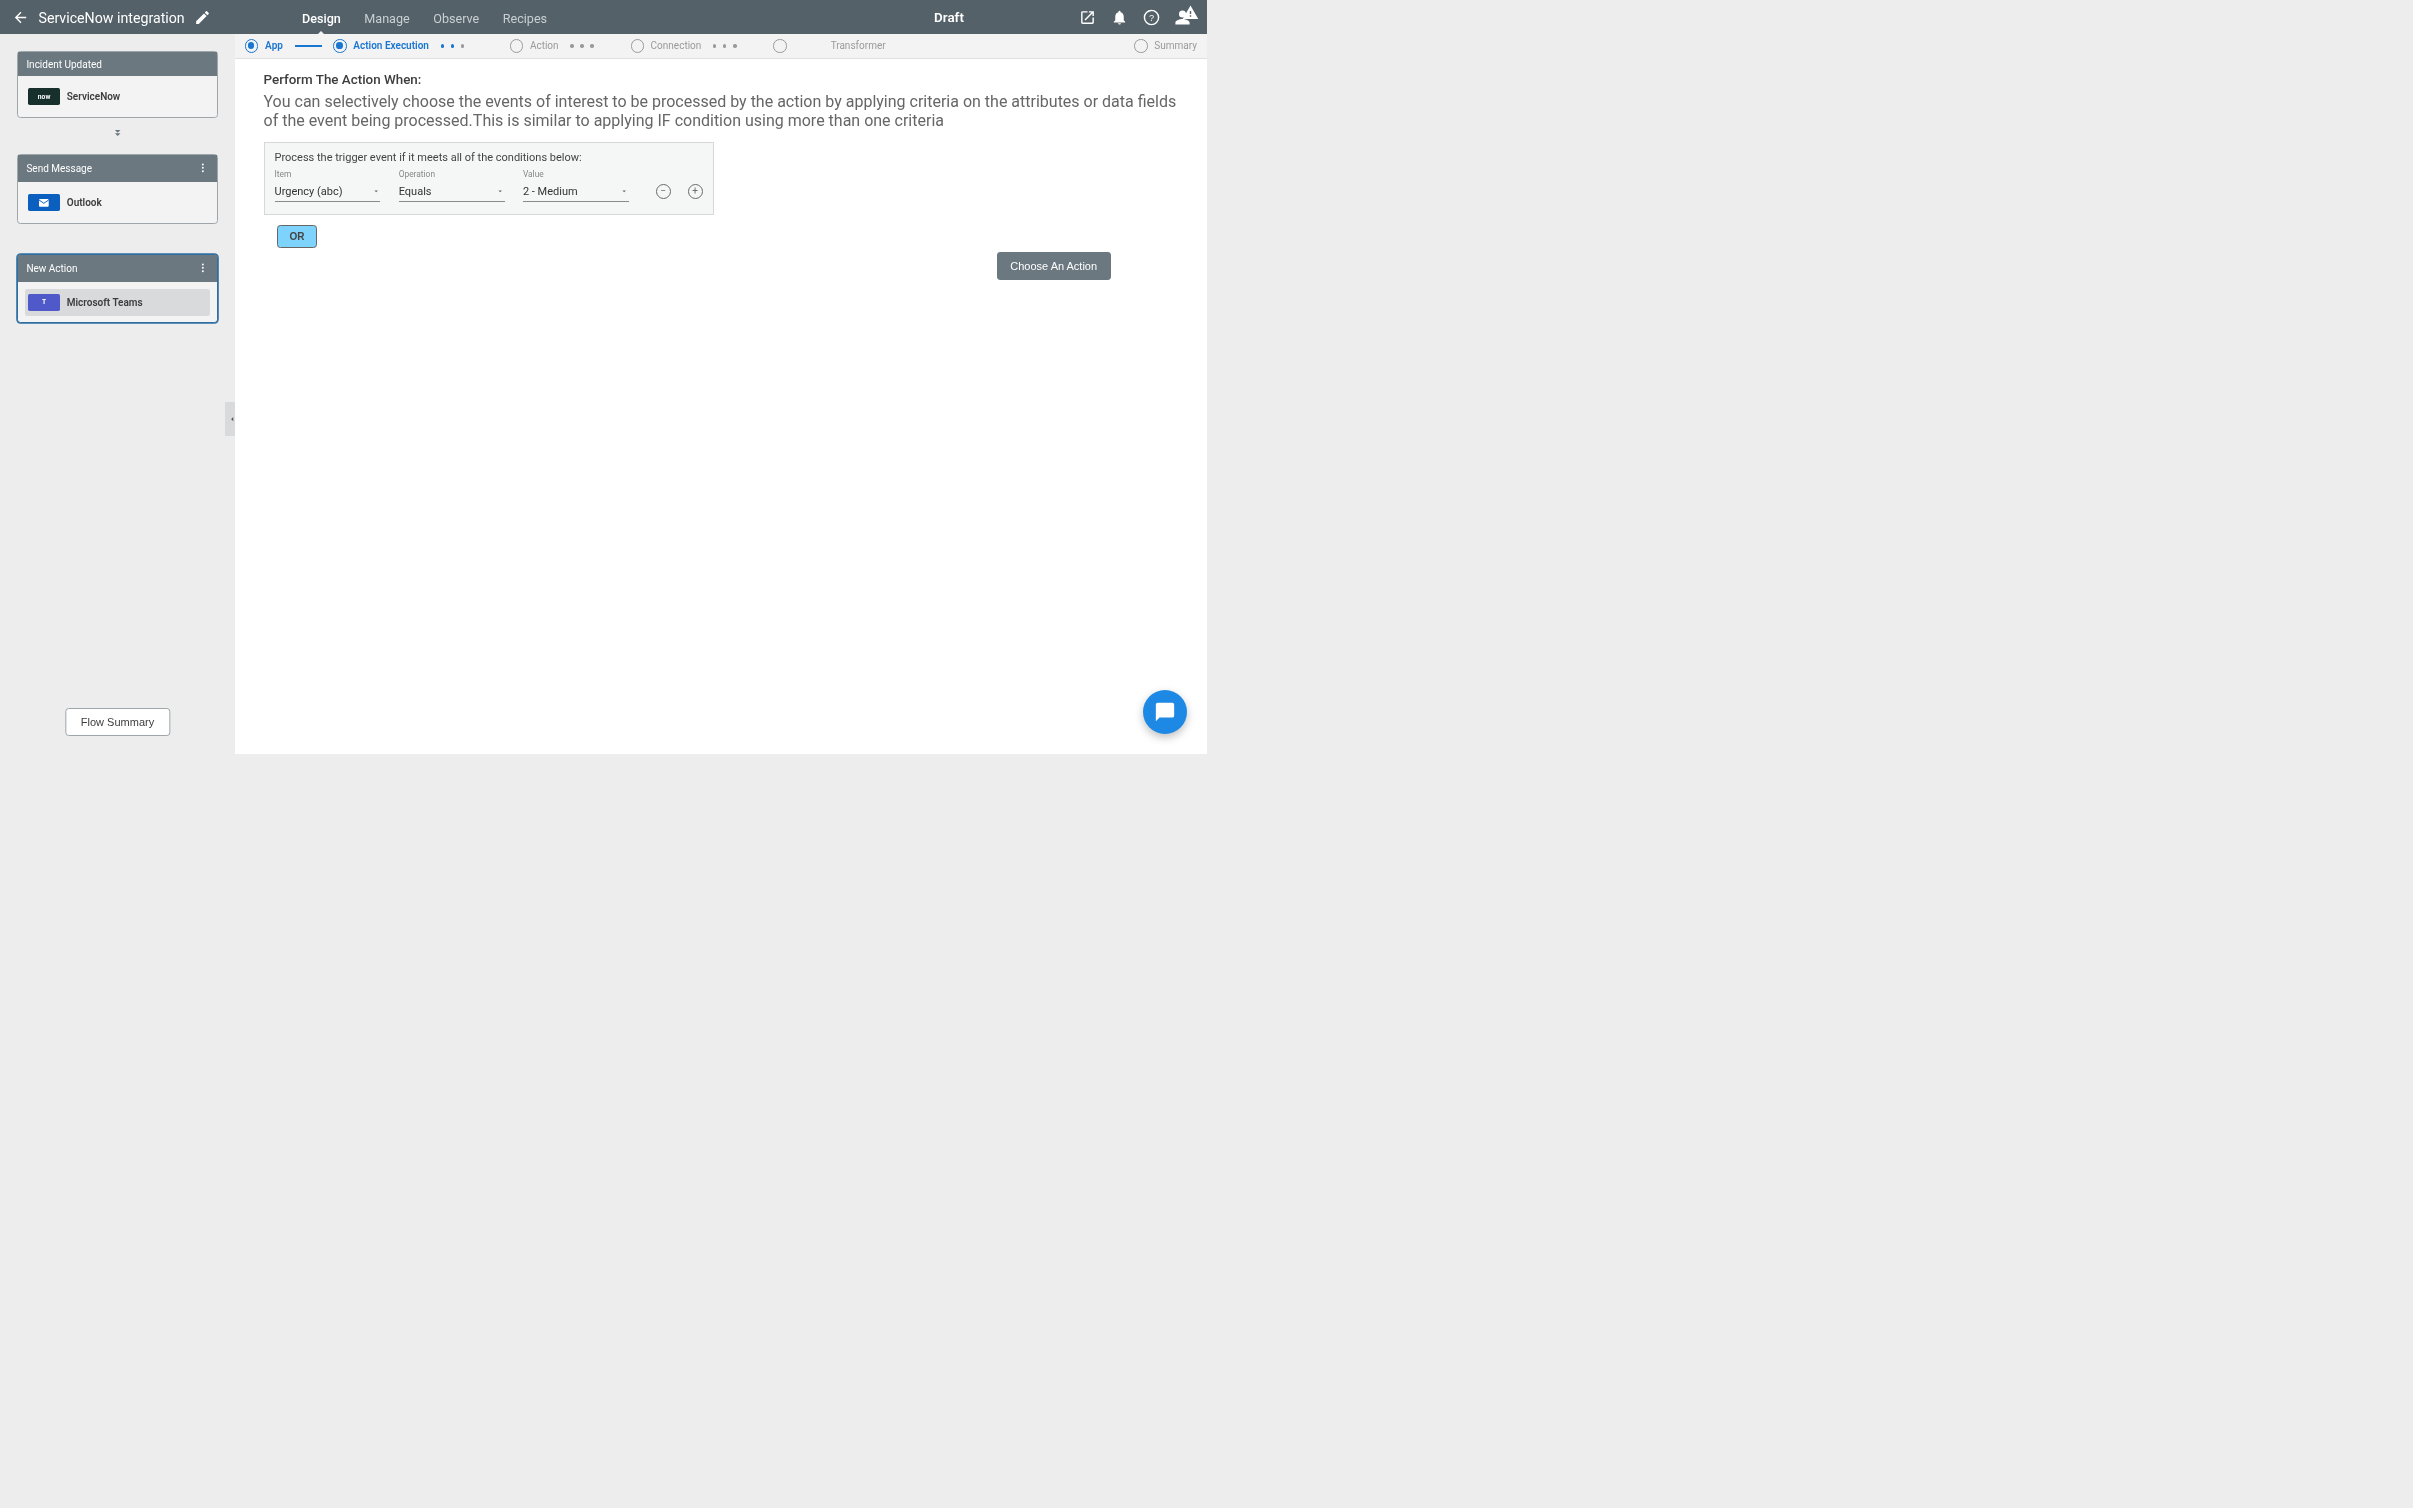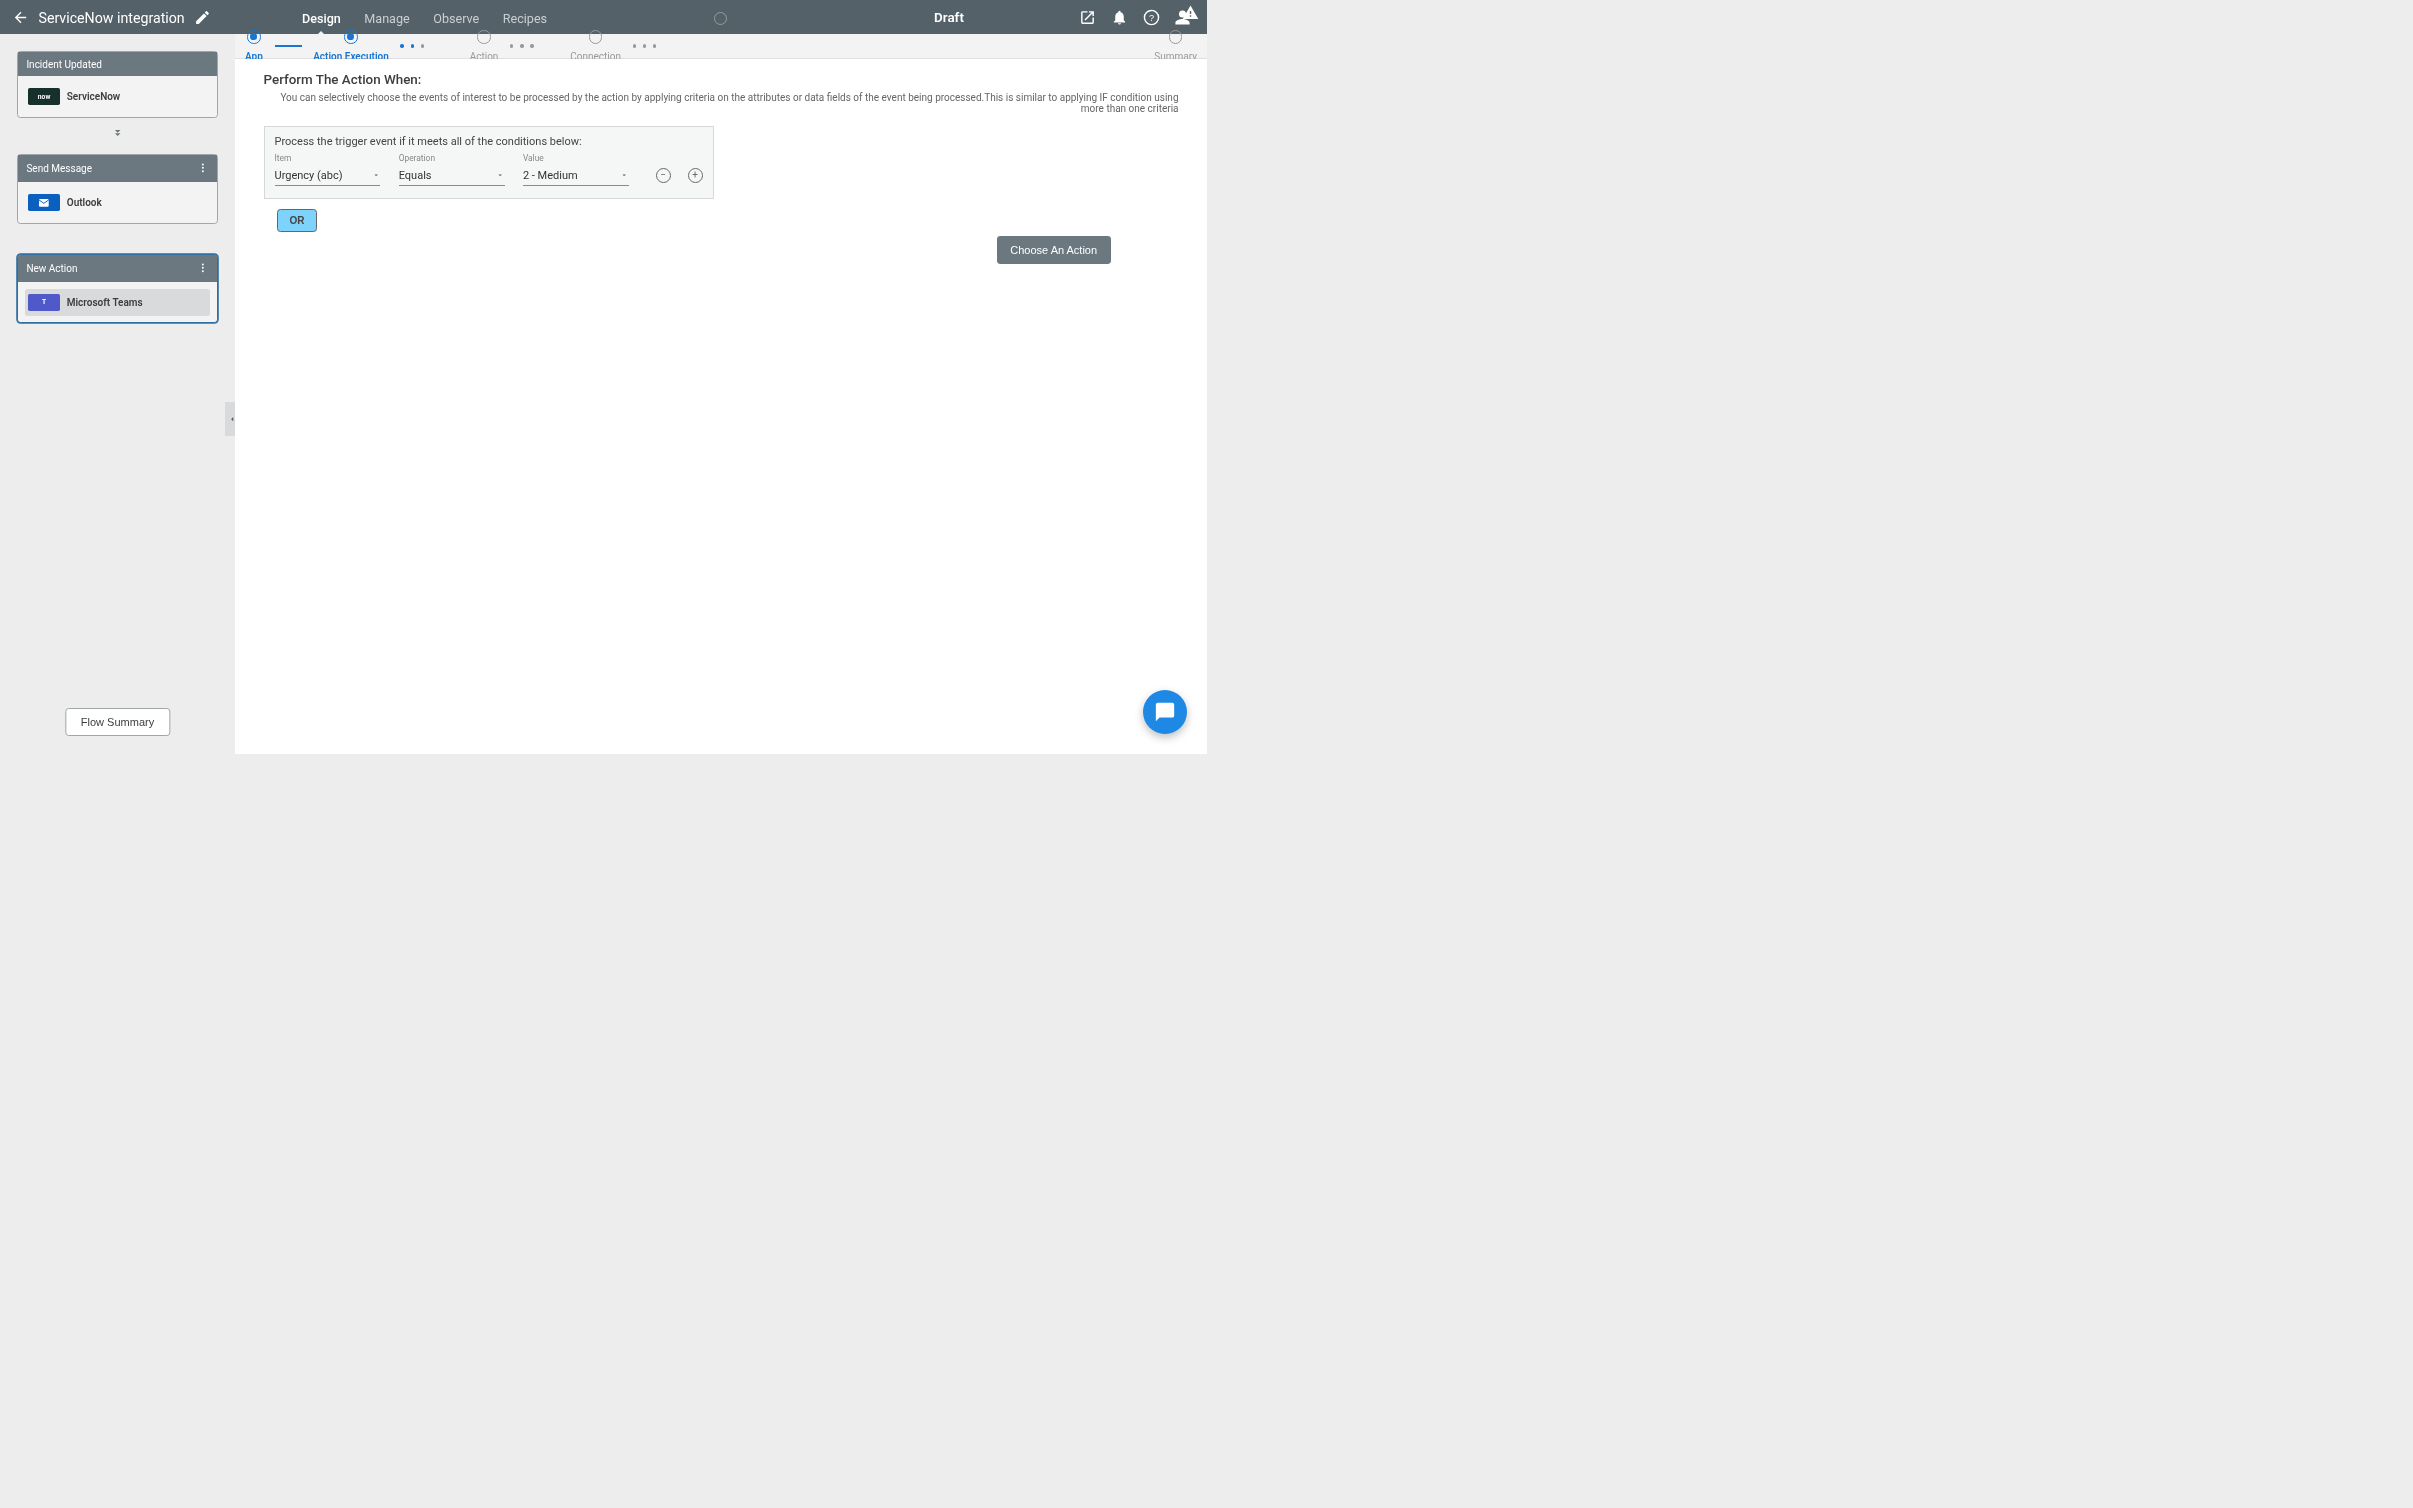--- a/index.html
+++ b/index.html
@@ -101,21 +101,20 @@
     display: flex;
     align-items: center;
     padding: 0 10px;
     font-size: 10px;
     color: #9a9a9a;
   }
   .step {
     display: flex;
     align-items: center;
     gap: 6.7px;
-    flex-direction: column;
   }
   .step-circle {
     width: 13.4px; height: 13.4px;
     border-radius: 50%;
     border: 1.7px solid #9a9a9a;
     display: inline-block;
     position: relative;
   }
   .step.active .step-circle {
     border-color: #1976d2;
@@ -244,24 +243,23 @@
     padding: 13.4px 28.5px;
     overflow: auto;
   }
   .main h2 {
     font-size: 13.4px;
     font-weight: 500;
     color: #3d3d3d;
     margin-bottom: 5px;
   }
   .main .desc {
-    font-size: 10px;
+    font-size: 16px;
     color: #666;
     margin-bottom: 11.7px;
-    text-align: right;
   }
   .condition-box {
     border: 0.8px solid #d6d7d8;
     background: #f5f6f6;
     padding: 8.4px 10px 11.7px;
     width: 450px;
   }
   .condition-box .cond-title {
     font-size: 11px;
     color: #444;

